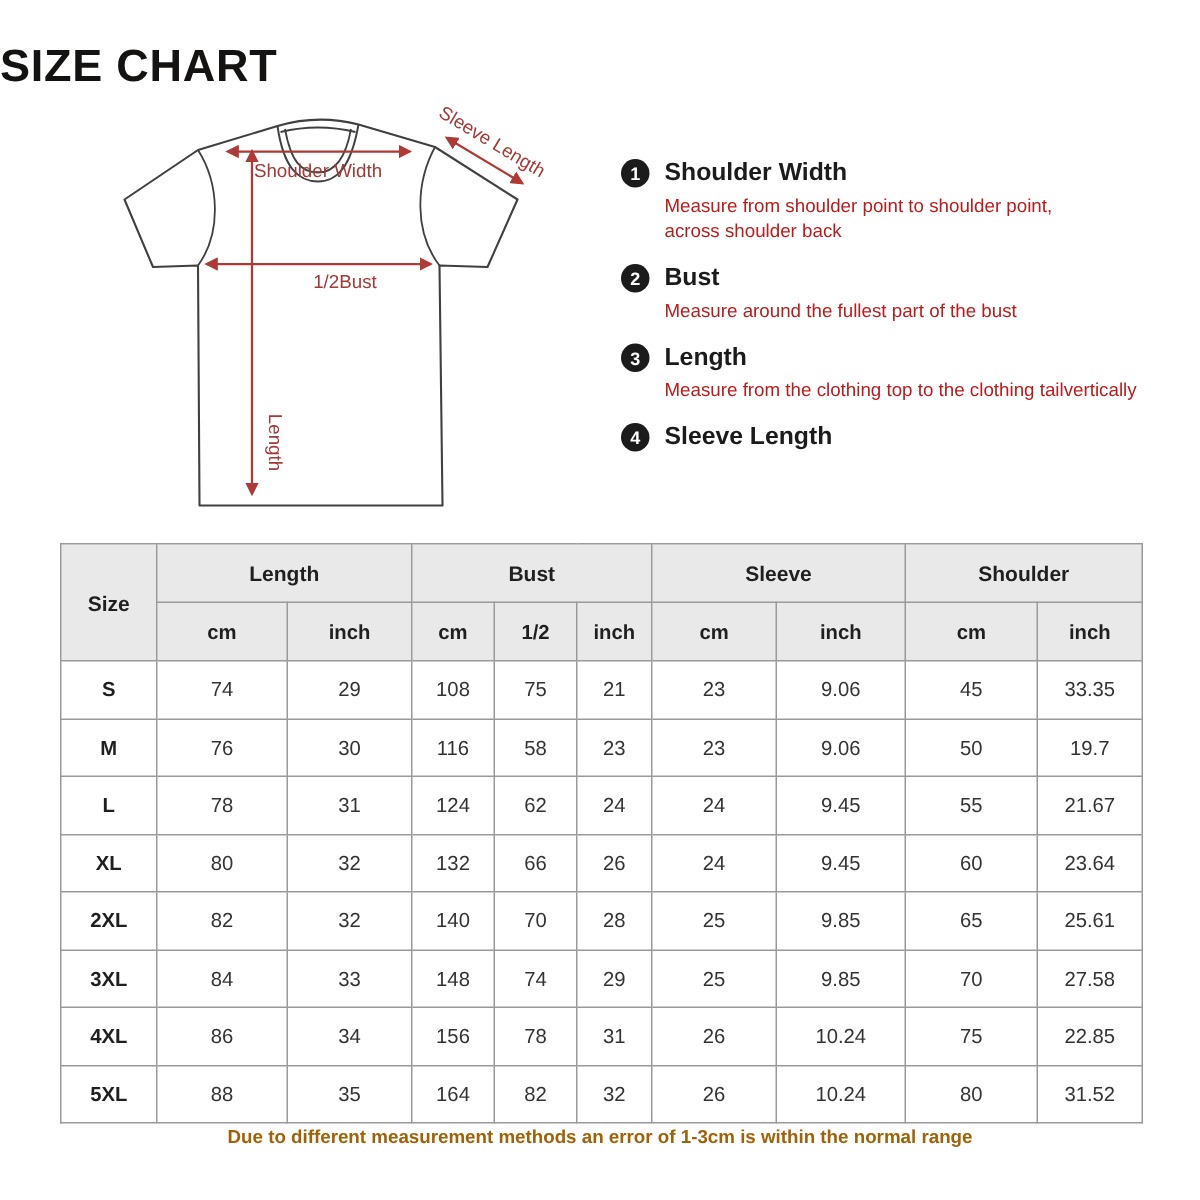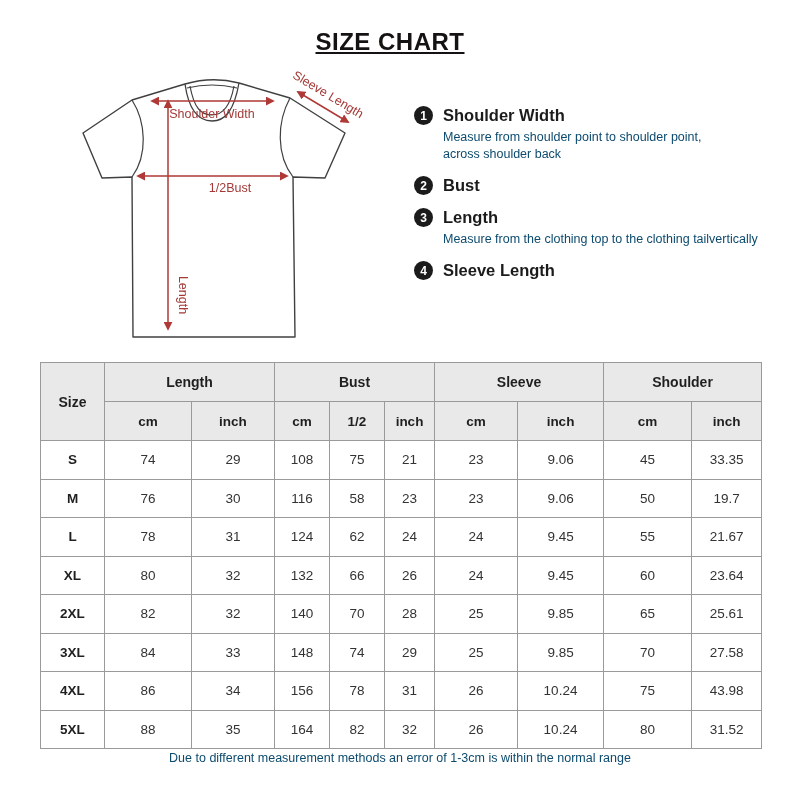--- a/index.html
+++ b/index.html
@@ -1,54 +1,54 @@
 <!DOCTYPE html>
 <html><head>
 <meta charset="utf-8">
 <style>
   html,body{margin:0;padding:0;}
   body{
     width:800px;height:800px;position:relative;background:#ffffff;
     font-family:"Liberation Sans", sans-serif;color:#333;overflow:hidden;
   }
   .page-title{
-    position:absolute;top:28px;left:0;width:780px;text-align:center;
-    font-size:24px;font-weight:bold;color:#151311;letter-spacing:.5px;text-decoration:underline;
+    position:absolute;top:28px;left:0;width:780px;
+    font-size:30px;font-weight:bold;color:#151311;letter-spacing:.5px;
   }
   
   .diagram{position:absolute;left:70px;top:70px;width:332px;height:285px;}
   
   .guide{position:absolute;left:414px;top:106px;width:372px;}
   .guide-item{margin-bottom:13px;}
   .guide-head{display:flex;align-items:center;gap:10px;}
   .num-badge{
     width:19px;height:19px;border-radius:50%;background:#1b1b1b;color:#fff;
     font-size:12px;font-weight:bold;display:flex;align-items:center;justify-content:center;
     flex:0 0 19px;
   }
   .guide-title{font-size:16.5px;font-weight:bold;color:#1b1b1b;}
   .guide-desc{
-    margin:4px 0 0 29px;font-size:12.5px;line-height:17px;color:#0c4a6e;
+    margin:4px 0 0 29px;font-size:12.5px;line-height:17px;color:#b91c1c;
     max-width:340px;white-space:pre-line;
   }
   
   .size-table{
     position:absolute;left:40px;top:362px;width:721px;
     border-collapse:collapse;table-layout:fixed;
   }
   .size-table th,.size-table td{
     border:1px solid #9a9a9a;text-align:center;vertical-align:middle;padding:0;
   }
   .size-table th{background:#e9e9e9;color:#1f1f1f;font-size:14px;font-weight:bold;height:38px;}
   .size-table th.sub{font-size:13.5px;}
   .size-table td{background:#ffffff;color:#333;font-size:13.5px;height:37.5px;}
   .size-table td.sz{font-weight:bold;color:#1f1f1f;}
   
   .notes{position:absolute;left:0;top:748px;width:800px;text-align:center;}
-  .note-line{font-size:12.5px;line-height:21px;color:#0c4a6e;}
+  .note-line{font-size:12.5px;line-height:21px;color:#a16207;font-weight:bold;}
 </style>
 </head>
 <body>
 
 <div class="page-title">SIZE CHART</div>
 
 <svg class="diagram" viewBox="0 0 332 285" xmlns="http://www.w3.org/2000/svg">
   <defs>
     <marker id="ah" viewBox="0 0 10 10" refX="8" refY="5" markerWidth="9" markerHeight="9" orient="auto-start-reverse" markerUnits="userSpaceOnUse">
       <path d="M0,0 L10,5 L0,10 z" fill="#ae3936"></path>
@@ -82,20 +82,21 @@
       <span class="guide-title">Shoulder Width</span>
     </div>
     <div class="guide-desc">Measure from shoulder point to shoulder point,
 across shoulder back</div>
   </div>
   <div class="guide-item">
     <div class="guide-head">
       <span class="num-badge">2</span>
       <span class="guide-title">Bust</span>
     </div>
+    <div class="guide-desc">Measure around the fullest part of the bust</div>
   </div>
   <div class="guide-item">
     <div class="guide-head">
       <span class="num-badge">3</span>
       <span class="guide-title">Length</span>
     </div>
     <div class="guide-desc">Measure from the clothing top to the clothing tailvertically</div>
   </div>
   <div class="guide-item">
     <div class="guide-head">
@@ -214,21 +215,21 @@
     <tr>
       <td class="sz">4XL</td>
       <td>86</td>
       <td>34</td>
       <td>156</td>
       <td>78</td>
       <td>31</td>
       <td>26</td>
       <td>10.24</td>
       <td>75</td>
-      <td>43.98</td>
+      <td>22.85</td>
     </tr>
     <tr>
       <td class="sz">5XL</td>
       <td>88</td>
       <td>35</td>
       <td>164</td>
       <td>82</td>
       <td>32</td>
       <td>26</td>
       <td>10.24</td>

